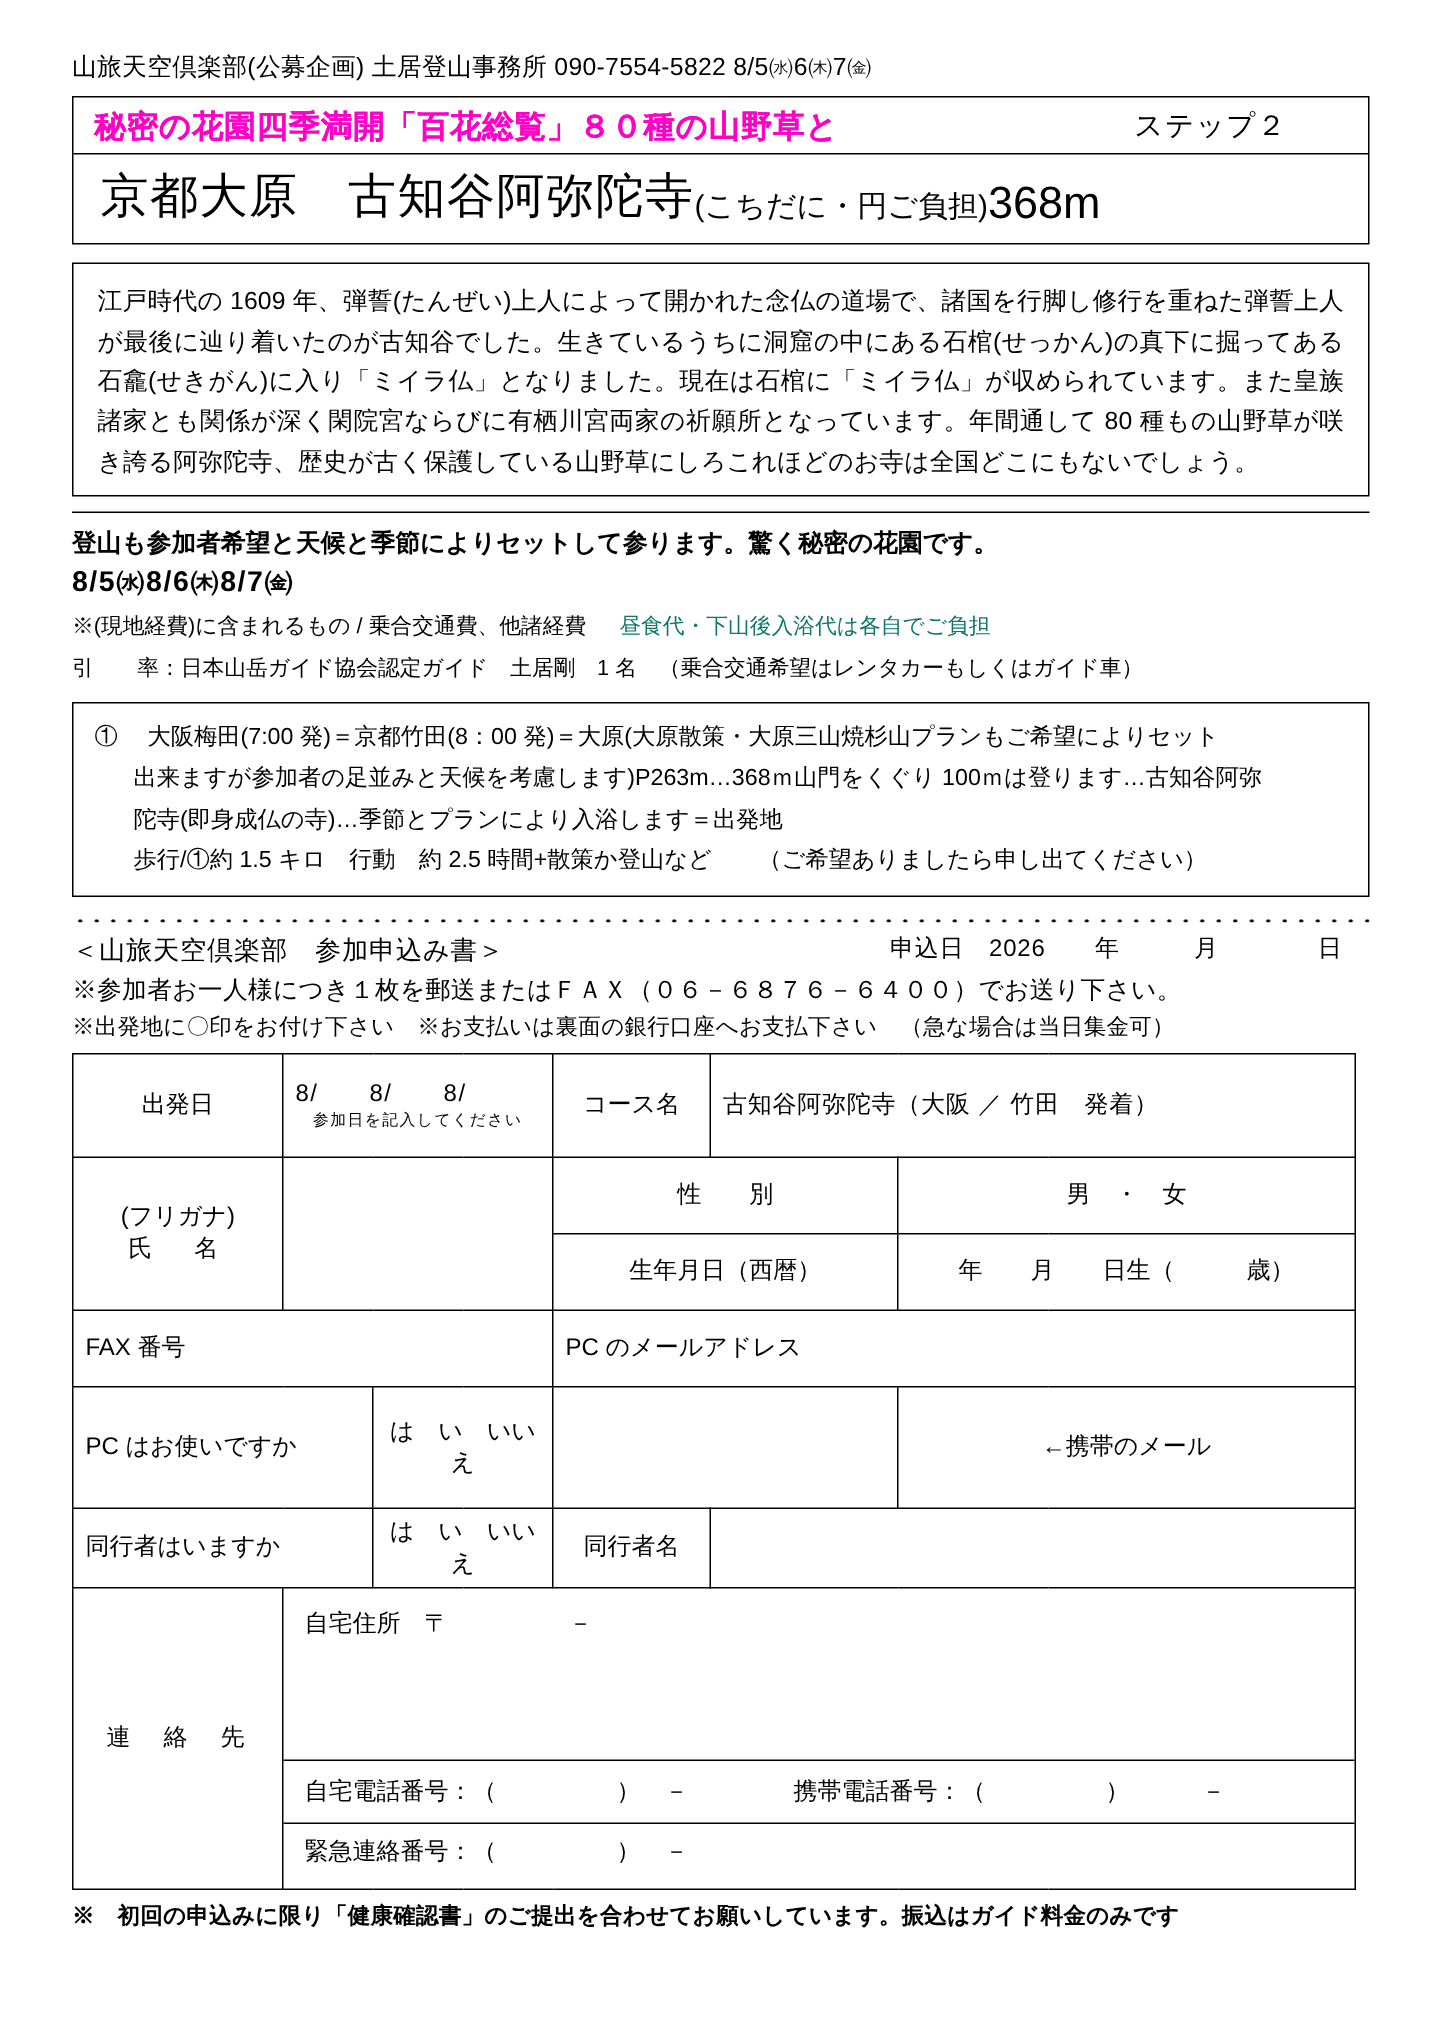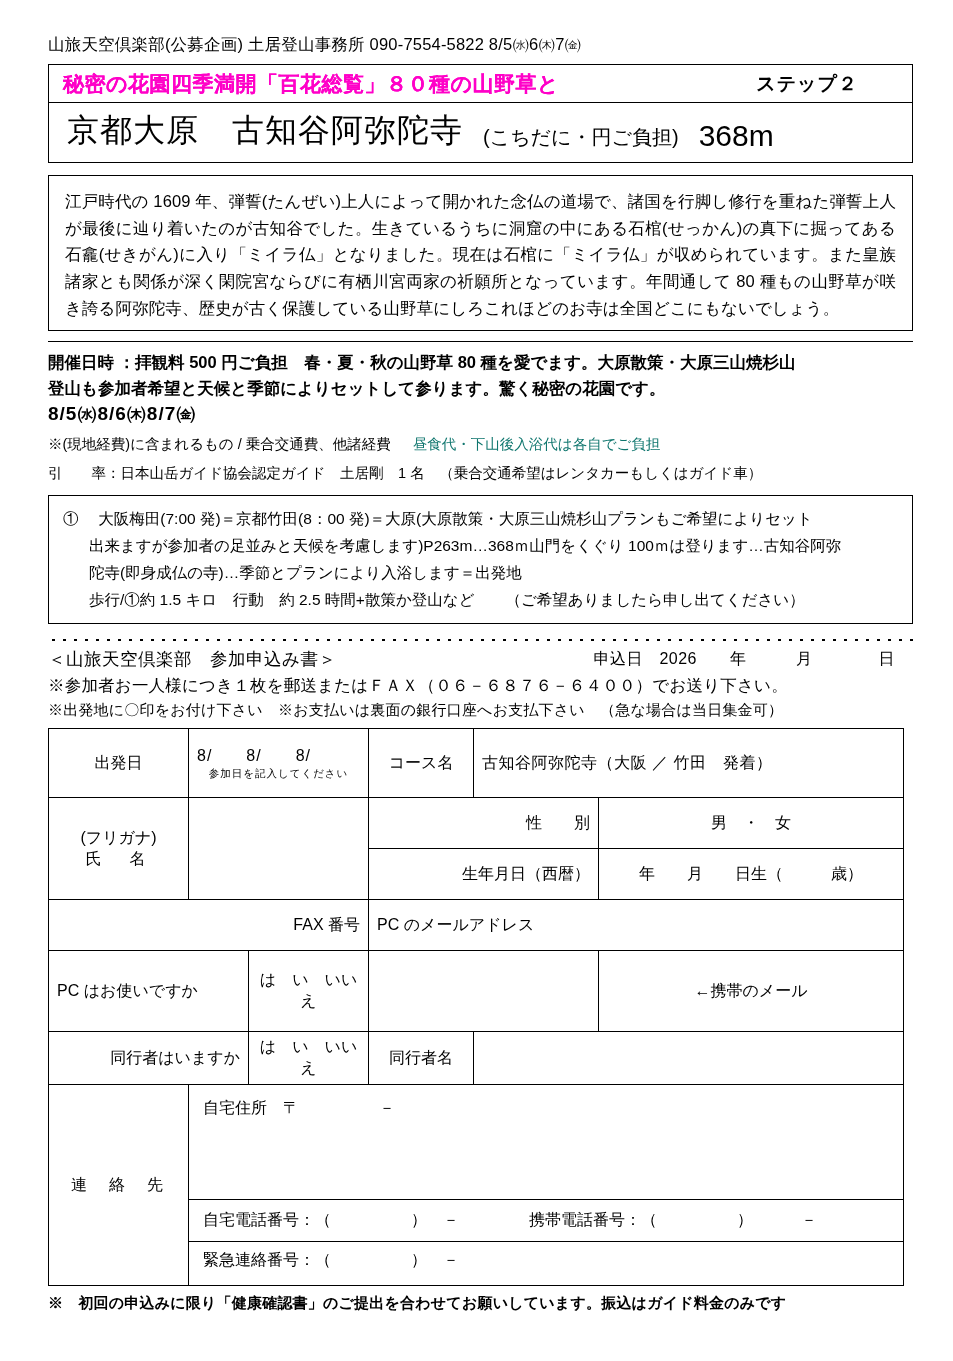--- a/index.html
+++ b/index.html
@@ -19,22 +19,22 @@
   .title-box { border: 1.5px solid #000; }
   .title-row1 {
     display:flex; align-items:center; justify-content:space-between;
     border-bottom: 1.5px solid #000;
     padding: 5px 14px 4px 14px;
   }
   .title-row1 .t1 {
     color: #ff00c8; font-size: 21px; font-weight: bold; letter-spacing: 0.5px;
     text-shadow: 0 0 0 #ff00c8;
   }
-  .title-row1 .t2 { font-size: 19px; font-weight: bold; letter-spacing:1px; padding-right: 40px;}
-  .title-row2 { padding: 6px 14px 9px 18px; display:flex; align-items:flex-end;gap:20px; }
+  .title-row1 .t2 { font-size: 19px; font-weight: normal; letter-spacing:1px; padding-right: 40px;}
+  .title-row2 { padding: 6px 14px 9px 18px; display:flex; align-items:flex-end; }
   .title-row2 .main { font-size: 32px; letter-spacing: 1px; }
   .title-row2 .sub { font-size: 20px; letter-spacing: 0px; padding-bottom:2px;}
   .title-row2 .alt { font-size: 30px; letter-spacing: 0px; }
 
   
   .desc-box { border:1.5px solid #000; margin-top: 12px; padding: 12px 16px 8px 16px; }
   .desc-box p { margin:0; font-size: 16.5px; line-height: 1.62; text-align: justify; letter-spacing: 0.1px;}
 
   .sep-solid { border-top: 1.5px solid #000; margin-top: 10px; }
 
@@ -61,21 +61,21 @@
   .apply-note2 { font-size: 15px; margin-top: 4px; letter-spacing:0.2px;}
 
   table.form { border-collapse: collapse; width: 855px; margin-top: 8px; table-layout: fixed; }
   table.form td { border: 1.3px solid #000; font-size: 16px; padding: 5px 8px; vertical-align: middle; }
   .c-center { text-align:center; }
   .nowrap { white-space: nowrap; }
   .tiny { font-size: 10.5px; }
   .sp2 { letter-spacing: 6px; }
   .sp1 { letter-spacing: 3px; }
   .h-tall { height: 58px; }
-  .h-mid { height: 40px; text-align: right; }
+  .h-mid { height: 40px; }
   .h-big { height: 70px; }
   .v-top { vertical-align: top; }
   .pad-l { padding-left: 14px; }
   .course-name { font-size: 19px; letter-spacing: 0.5px; }
   .dates-cell { font-size: 17px; letter-spacing: 1px; }
 
   .footnote { font-size: 15px; margin-top: 8px; margin-bottom: 18px; letter-spacing: 0.2px; }
   .footnote .b { font-weight: bold; }
 </style>
 </head>
@@ -99,21 +99,20 @@
     </div>
   </div>
 
   <div class="desc-box">
     <p>江戸時代の 1609 年、弾誓(たんぜい)上人によって開かれた念仏の道場で、諸国を行脚し修行を重ねた弾誓上人が最後に辿り着いたのが古知谷でした。生きているうちに洞窟の中にある石棺(せっかん)の真下に掘ってある石龕(せきがん)に入り「ミイラ仏」となりました。現在は石棺に「ミイラ仏」が収められています。また皇族諸家とも関係が深く閑院宮ならびに有栖川宮両家の祈願所となっています。年間通して 80 種もの山野草が咲き誇る阿弥陀寺、歴史が古く保護している山野草にしろこれほどのお寺は全国どこにもないでしょう。</p>
   </div>
 
   <div class="sep-solid"></div>
 
   <div class="info">
-    <div class="l bold" style="font-size:16.5px">開催日時 ：拝観料 500 円ご負担　春・夏・秋の山野草 80 種を愛でます。大原散策・大原三山焼杉山</div>
     <div class="l bold" style="font-size:16.5px">登山も参加者希望と天候と季節によりセットして参ります。驚く秘密の花園です。</div>
     <div class="big">8/5㈬8/6㈭8/7㈮</div>
     <div class="l small" style="margin-top:6px">
       <span>※(現地経費)に含まれるもの / 乗合交通費、他諸経費</span>
       <span class="red" style="margin-left:18px">昼食代・下山後入浴代は各自でご負担</span>
     </div>
     <div class="l small" style="margin-top:5px">
       <span class="indent-lbl">引　　率</span><span>：日本山岳ガイド協会認定ガイド　土居剛　1 名　（乗合交通希望はレンタカーもしくはガイド車）</span>
     </div>
   </div>

